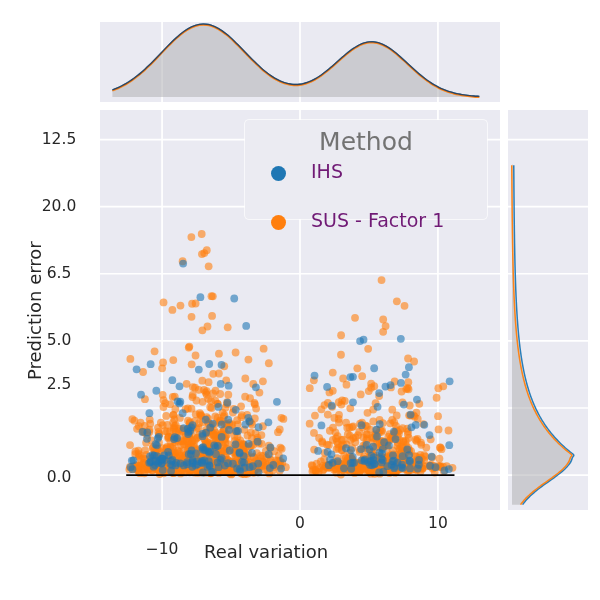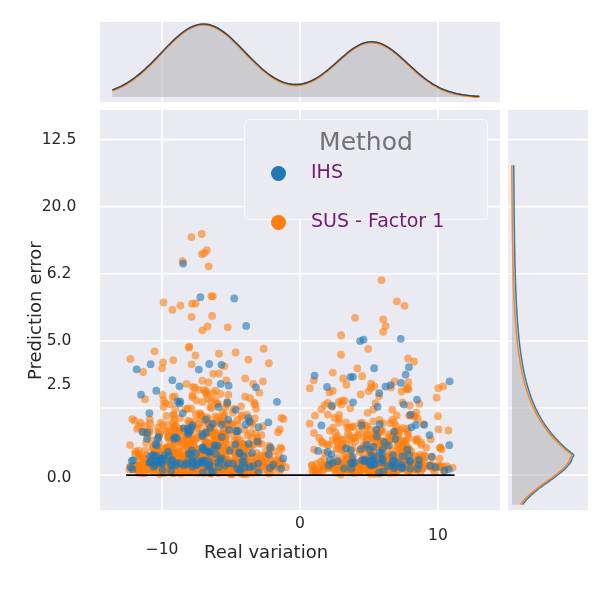--- a/index.html
+++ b/index.html
@@ -1818,28 +1818,28 @@
           <circle cx="281.50" cy="348.92" r="3.9" fill="#1f77b4" fill-opacity="0.6" stroke="none"></circle>
         </g>
         <line x1="26.20689655172414" x2="354.48275862068965" y1="365.1006711409396" y2="365.1006711409396" stroke="#000000" stroke-width="1.6"></line>
       </svg>
   </div>
 
   <div id="yticks-holder">
       <div class="tick ytick" style="left: 30px; width: 58px; top: 470px;">0.0</div>
       <div class="tick ytick" style="left: 30px; width: 58px; top: 377px;">2.5</div>
       <div class="tick ytick" style="left: 30px; width: 58px; top: 332.872px;">5.0</div>
-      <div class="tick ytick" style="left: 30px; width: 58px; top: 265.758px;">6.2</div>
+      <div class="tick ytick" style="left: 30px; width: 58px; top: 265.758px;">6.5</div>
       <div class="tick ytick" style="left: 30px; width: 58px; top: 198.644px;">20.0</div>
       <div class="tick ytick" style="left: 30px; width: 58px; top: 131.53px;">12.5</div>
     </div>
   <div id="xticks-holder">
       <div class="tick xtick" style="width: 60px; left: 132.069px; top: 516px; margin-top: 26px;">−10</div>
       <div class="tick xtick" style="width: 60px; left: 270px; top: 516px;">0</div>
-      <div class="tick xtick" style="width: 60px; left: 407.931px; top: 516px; margin-top: 12px;">10</div>
+      <div class="tick xtick" style="width: 60px; left: 407.931px; top: 516px;">10</div>
     </div>
 
   <div class="axis-label" id="ylabel">Prediction error</div>
   <div class="axis-label" id="xlabel">Real variation</div>
 
   <div id="legend">
     <div id="legend-title">Method</div>
 
     <div class="legend-row r0">
       <span class="legend-dot" id="legend-dot-0" style="background: rgb(31, 119, 180);"></span>

